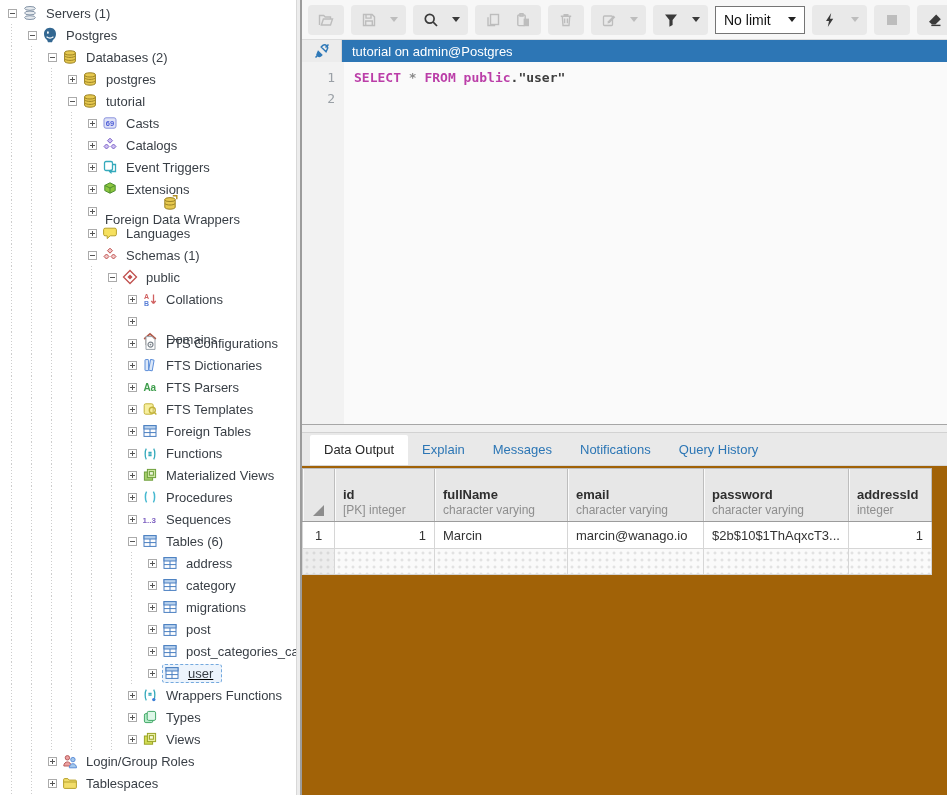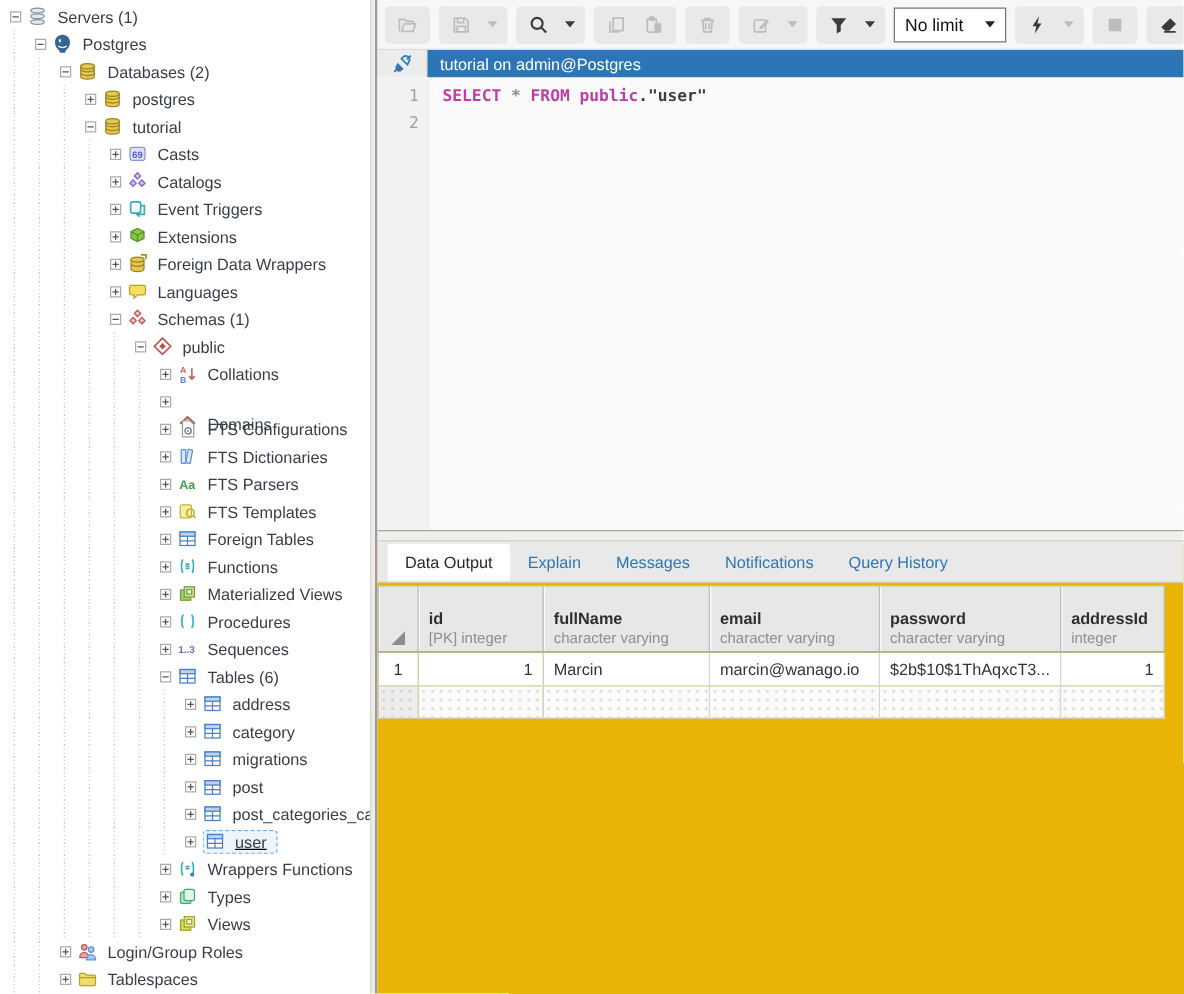--- a/index.html
+++ b/index.html
@@ -43,21 +43,21 @@
 
   .editor { flex:1; display:flex; background:#fafafa; overflow:hidden; min-height:0; }
   .gutter { width:42px; flex:none; background:#f2f2f2; color:#9aa0a6; text-align:right; padding:5px 9px 0 0; font:13px/21px "DejaVu Sans Mono", monospace; }
   .code { flex:1; padding:5px 0 0 10px; font:600 13px/21px "DejaVu Sans Mono", monospace; color:#3f3f3f; cursor:text; }
   .tok-keyword { color:#bb3ea8; }
   .tok-operator { color:#8a8a8a; }
   .tok-plain { color:#3f3f3f; }
 
   .hsplit { height:9px; flex:none; background:#efefef; border-top:1px solid #a6a6a6; border-bottom:1px solid #d2d2d2; cursor:row-resize; }
 
-  .results { flex:1; display:flex; flex-direction:column; background:#eab308; min-height:0; }
+  .results { flex:1; display:flex; flex-direction:column; background:#a16207; min-height:0; }
   .tabbar { height:33px; flex:none; background:#e9e9e9; display:flex; align-items:flex-end; padding-left:8px; border-bottom:1px solid #d6d6d6; }
   .tab { font-size:13px; color:#2c76b5; padding:7px 14px 8px 14px; cursor:pointer; }
   .tab.active { background:#fff; color:#272727; border-radius:2px 2px 0 0; }
 
   .gridwrap { margin-top:2px; }
   table.grid { border-collapse:collapse; table-layout:fixed; }
   table.grid th { background:#e7e7e7; border:1px solid #bdbdbd; border-bottom:1px solid #9c9c9c; box-shadow:inset 1px 0 0 #fafafa; padding:3px 8px 4px 8px; vertical-align:bottom; height:53px; cursor:pointer; }
   .cname { font-weight:600; font-size:13px; color:#2f2f2f; text-align:left; }
   .ctype { font-weight:400; font-size:12px; color:#8e8e8e; text-align:left; margin-top:1px; }
   table.grid td { border:1px solid #d6d6d6; height:27px; padding:2px 8px; font-size:13px; color:#333; background:#fff; overflow:hidden; white-space:nowrap; cursor:cell; }
@@ -238,21 +238,21 @@
         </span>
       </div>
       <div class="trow">
         <span class="indent"></span>
         <span class="indent"></span>
         <span class="indent"></span>
         <span class="indent"></span>
         <span class="expslot">
           <span class="exp plus"></span>
         </span>
-        <span style="display: flex; align-items: center;">
+        <span style="display: flex; align-items: center; flex-direction: column;">
           <span class="ticon">
             <svg width="16" height="16" viewBox="0 0 16 16">
               <g stroke="#9c8324" fill="#e6c84f">
                 <path d="M2.8 4.6v7.6c0 1.2 2.3 2 5.2 2s5.2-.8 5.2-2V4.6"></path>
                 <ellipse cx="8" cy="4.6" rx="5.2" ry="2"></ellipse>
               </g>
               <path d="M2.8 8.6c1 .9 2.9 1.4 5.2 1.4s4.2-.5 5.2-1.4" fill="none" stroke="#9c8324"></path>
               <path d="M10.8.8h4v3.4" fill="none" stroke="#b08d22" stroke-width="1.4"></path>
             </svg>
           </span>
@@ -461,21 +461,21 @@
       <div class="trow">
         <span class="indent"></span>
         <span class="indent"></span>
         <span class="indent"></span>
         <span class="indent"></span>
         <span class="indent"></span>
         <span class="indent"></span>
         <span class="expslot">
           <span class="exp plus"></span>
         </span>
-        <span style="display: flex; align-items: center;">
+        <span style="display: flex; align-items: flex-end;">
           <span class="ticon">
             <svg width="16" height="16" viewBox="0 0 16 16" stroke="#35aabc" fill="none" stroke-width="1.3">
               <path d="M4.3 2.6C2.8 4.8 2.8 11.2 4.3 13.4M11.7 2.6c1.5 2.2 1.5 8.6 0 10.8"></path>
               <path d="M6.4 6.3h3.2M6.4 8h3.2M6.4 9.7h3.2"></path>
             </svg>
           </span>
           <span class="tlabel">Functions</span>
         </span>
       </div>
       <div class="trow">

